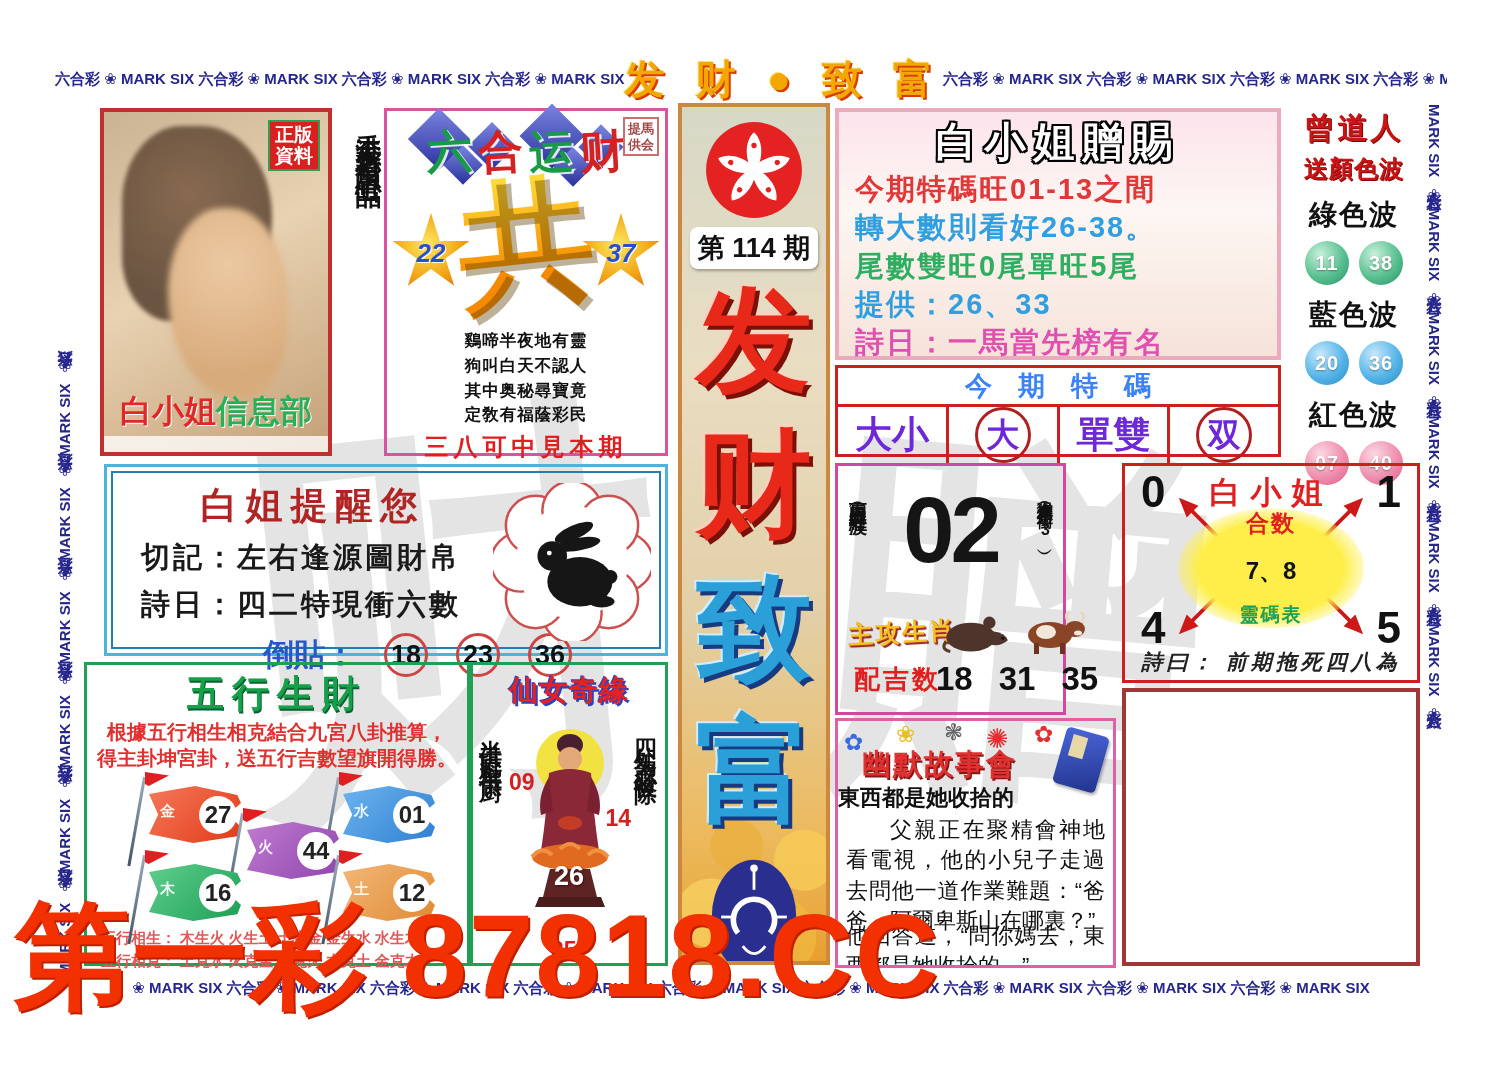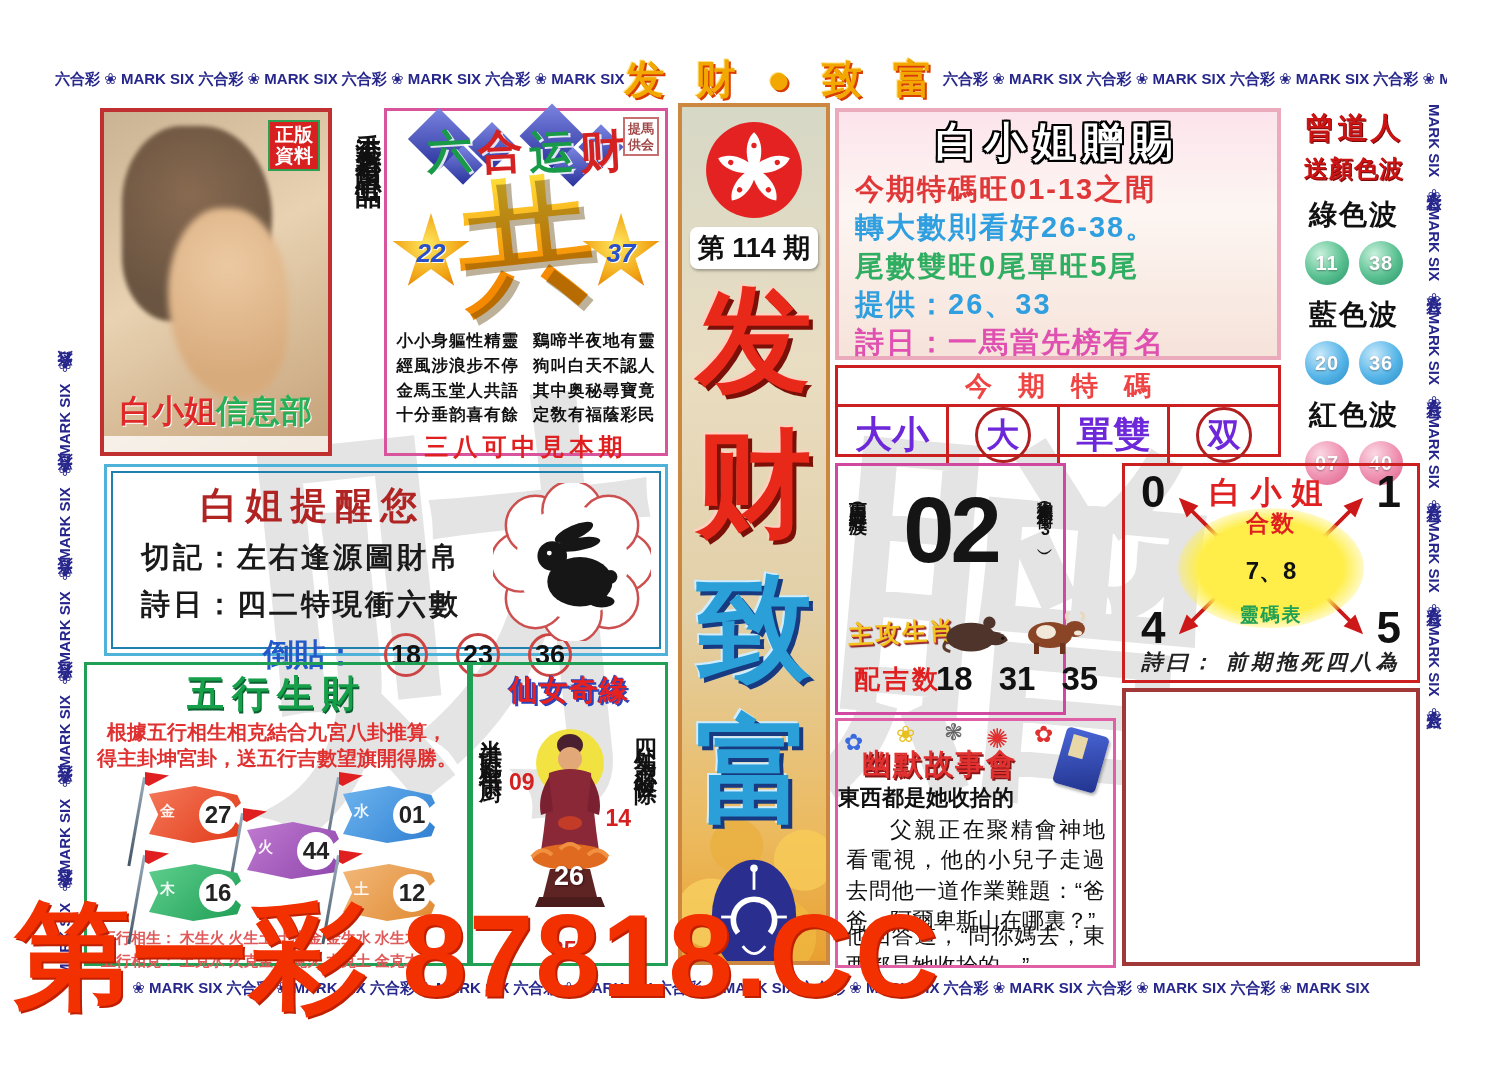--- a/index.html
+++ b/index.html
@@ -91,21 +91,21 @@
   .sb-h2{font-size:24px;font-weight:900;color:#cc1414;text-shadow:1px 1px 0 #7a0a0a;margin-top:4px;letter-spacing:1px;}
   .sb-label{font-size:28px;font-weight:900;color:#111;margin-top:11px;letter-spacing:2px;}
   .sb-balls{display:flex;gap:10px;margin-top:7px;}
   .ball{width:44px;height:44px;border-radius:50%;display:flex;align-items:center;justify-content:center;font-size:20px;font-weight:900;color:#fff;text-shadow:0 1px 2px rgba(0,0,0,.35);letter-spacing:1px;}
   .ball-g{background:radial-gradient(circle at 35% 30%,#c8f0dc,#58c090 55%,#2a9068);}
   .ball-b{background:radial-gradient(circle at 35% 30%,#c8e8fa,#55b5e8 55%,#2a88c0);}
   .ball-r{background:radial-gradient(circle at 35% 30%,#fad8e4,#ef8fb0 55%,#d85f88);}
 
   
   .tema{left:835px;top:365px;width:446px;height:92px;border:3px solid #cc2020;display:flex;flex-direction:column;}
-  .tm-head{height:36px;display:flex;align-items:center;justify-content:center;font-size:27px;font-weight:900;color:#ef4444;letter-spacing:26px;padding-left:26px;border-bottom:3px solid #cc2020;}
+  .tm-head{height:36px;display:flex;align-items:center;justify-content:center;font-size:27px;font-weight:900;color:#3b82f6;letter-spacing:26px;padding-left:26px;border-bottom:3px solid #cc2020;}
   .tm-row{flex:1;display:flex;}
   .tm-cell{flex:1;display:flex;align-items:center;justify-content:center;font-size:37px;font-weight:900;color:#6d28d9;}
   .tm-cell + .tm-cell{border-left:3px solid #cc2020;}
   .tm-circ{width:50px;height:50px;border:3px solid #b02020;border-radius:50%;display:flex;align-items:center;justify-content:center;font-size:33px;}
 
   
   .tixing{left:104px;top:464px;width:564px;height:192px;border:3px solid #4fb2d8;padding:4px;}
   .tx-inner{width:100%;height:100%;border:2px solid #1f7fae;position:relative;padding-top:8px;box-sizing:border-box;}
   .tx-title{width:400px;text-align:center;font-size:37px;font-weight:900;color:#b02424;letter-spacing:8px;}
   .tx-line{font-family:"Liberation Serif","DejaVu Serif",serif;font-size:29px;color:#1a1a1a;padding-left:28px;margin-top:7px;letter-spacing:3px;font-weight:600;white-space:nowrap;}
@@ -246,26 +246,20 @@
     <div class="yc-mid">
       <div class="star star-l">
           <span>22</span>
         </div>
       <div class="yc-big">共</div>
       <div class="star star-r">
           <span>37</span>
         </div>
     </div>
     <div class="yc-poem serif">
-      <div class="col">
-        <div>小小身軀性精靈</div>
-        <div>經風涉浪步不停</div>
-        <div>金馬玉堂人共語</div>
-        <div>十分垂韵喜有餘</div>
-      </div>
       <div class="col">
         <div>鷄啼半夜地有靈</div>
         <div>狗叫白天不認人</div>
         <div>其中奥秘尋寶竟</div>
         <div>定敎有福蔭彩民</div>
       </div>
     </div>
     <div class="yc-foot">三八可中見本期</div>
   </div>
 

